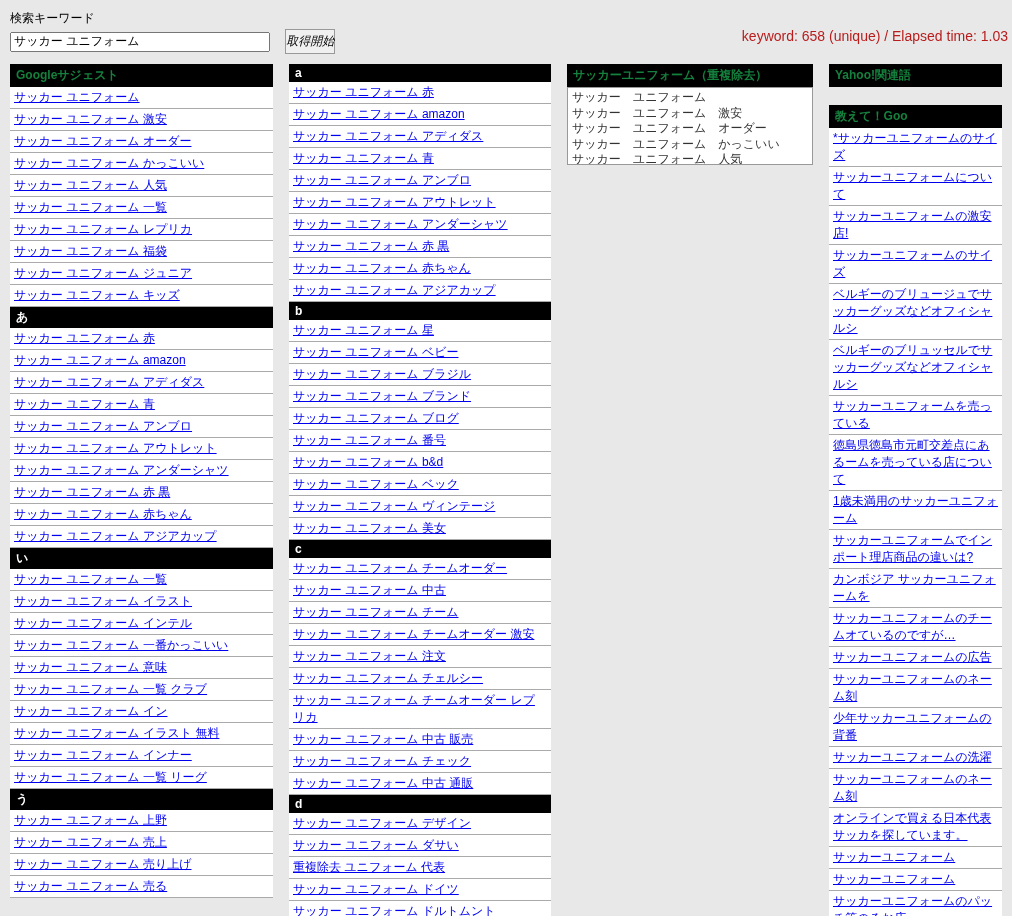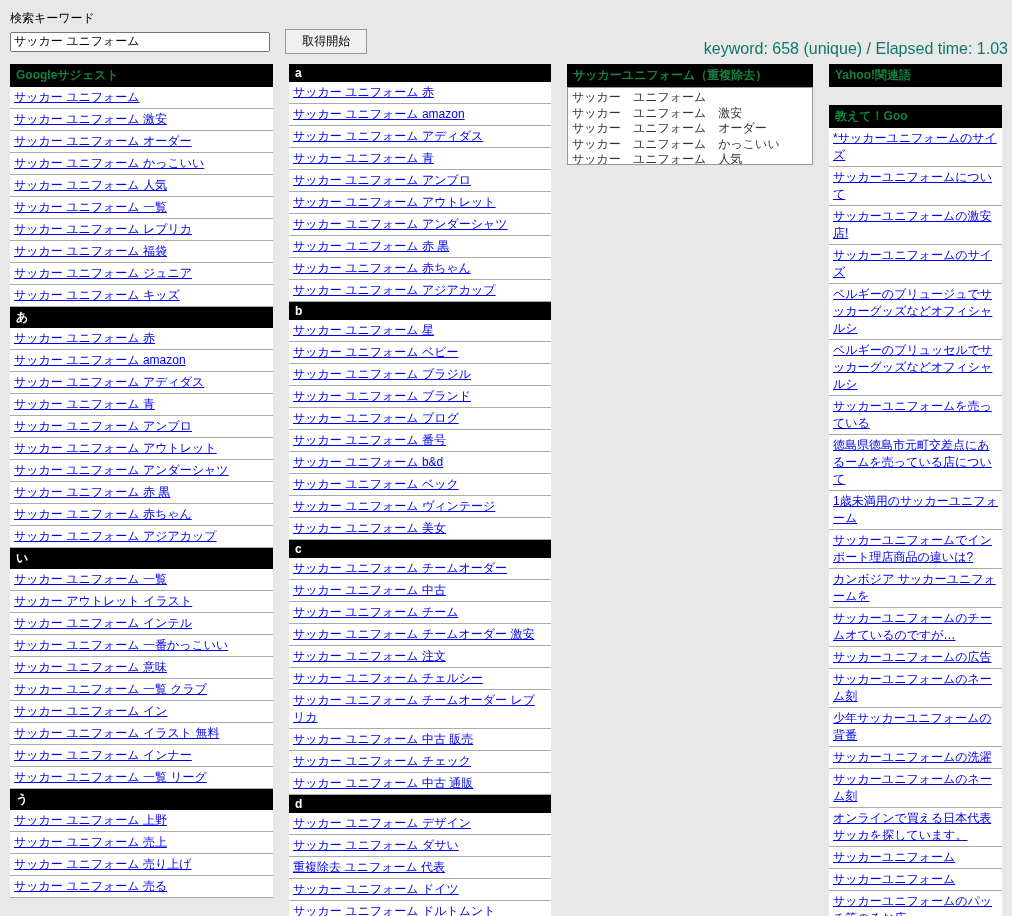--- a/index.html
+++ b/index.html
@@ -1,21 +1,21 @@
 <!DOCTYPE html>
 <html><head>
 <meta charset="utf-8">
 <style>
 * { box-sizing: border-box; margin: 0; padding: 0; }
 body { font-family: "MS PGothic", sans-serif; font-size: 12px; background: #e8e8e8; width: 1012px; }
 .top-bar { padding: 10px; position: relative; }
 .search-label { margin-bottom: 2px; display: block; }
 .search-input { width: 260px; font-size: 12px; padding: 1px 2px; }
-.fetch-btn { background: #f0f0f0; border: 1px solid #999; padding: 3px 16px; font-size: 12px; cursor: pointer; margin-left: 12px; }
-.stats { position: absolute; right: 4px; top: 40px; font-size: 16px; color: #0f766e; }
+.fetch-btn { background: #f0f0f0; border: 1px solid #999; padding: 3px 0; font-size: 12px; cursor: pointer; margin-left: 12px; font-style: italic; }
+.stats { position: absolute; right: 4px; top: 28px; font-size: 14px; color: #b91c1c; }
 .columns { display: flex; gap: 16px; padding: 0 10px; }
 .col { }
 .col1 { width: 263px; }
 .col2 { width: 262px; }
 .col3 { width: 246px; }
 .col4 { flex: 1; min-width: 0; }
 .panel-header { background: #000; color: #15803d; font-weight: bold; padding: 3px 6px; font-size: 12px; }
 .section-header { background: #000; color: #fff; font-weight: bold; padding: 2px 6px; font-size: 12px; }
 .link-list { background: #fff; }
 .link-row { border-bottom: 1px solid #aaa; padding: 2px 4px; }
@@ -58,21 +58,21 @@
         <div class="link-row"><a href="#">サッカー ユニフォーム アンブロ</a></div>
         <div class="link-row"><a href="#">サッカー ユニフォーム アウトレット</a></div>
         <div class="link-row"><a href="#">サッカー ユニフォーム アンダーシャツ</a></div>
         <div class="link-row"><a href="#">サッカー ユニフォーム 赤 黒</a></div>
         <div class="link-row"><a href="#">サッカー ユニフォーム 赤ちゃん</a></div>
         <div class="link-row"><a href="#">サッカー ユニフォーム アジアカップ</a></div>
       </div>
     <div class="section-header">い</div>
     <div class="link-list" id="c1-i">
         <div class="link-row"><a href="#">サッカー ユニフォーム 一覧</a></div>
-        <div class="link-row"><a href="#">サッカー アウトレット イラスト</a></div>
+        <div class="link-row"><a href="#">サッカー ユニフォーム イラスト</a></div>
         <div class="link-row"><a href="#">サッカー ユニフォーム インテル</a></div>
         <div class="link-row"><a href="#">サッカー ユニフォーム 一番かっこいい</a></div>
         <div class="link-row"><a href="#">サッカー ユニフォーム 意味</a></div>
         <div class="link-row"><a href="#">サッカー ユニフォーム 一覧 クラブ</a></div>
         <div class="link-row"><a href="#">サッカー ユニフォーム イン</a></div>
         <div class="link-row"><a href="#">サッカー ユニフォーム イラスト 無料</a></div>
         <div class="link-row"><a href="#">サッカー ユニフォーム インナー</a></div>
         <div class="link-row"><a href="#">サッカー ユニフォーム 一覧 リーグ</a></div>
       </div>
     <div class="section-header">う</div>

